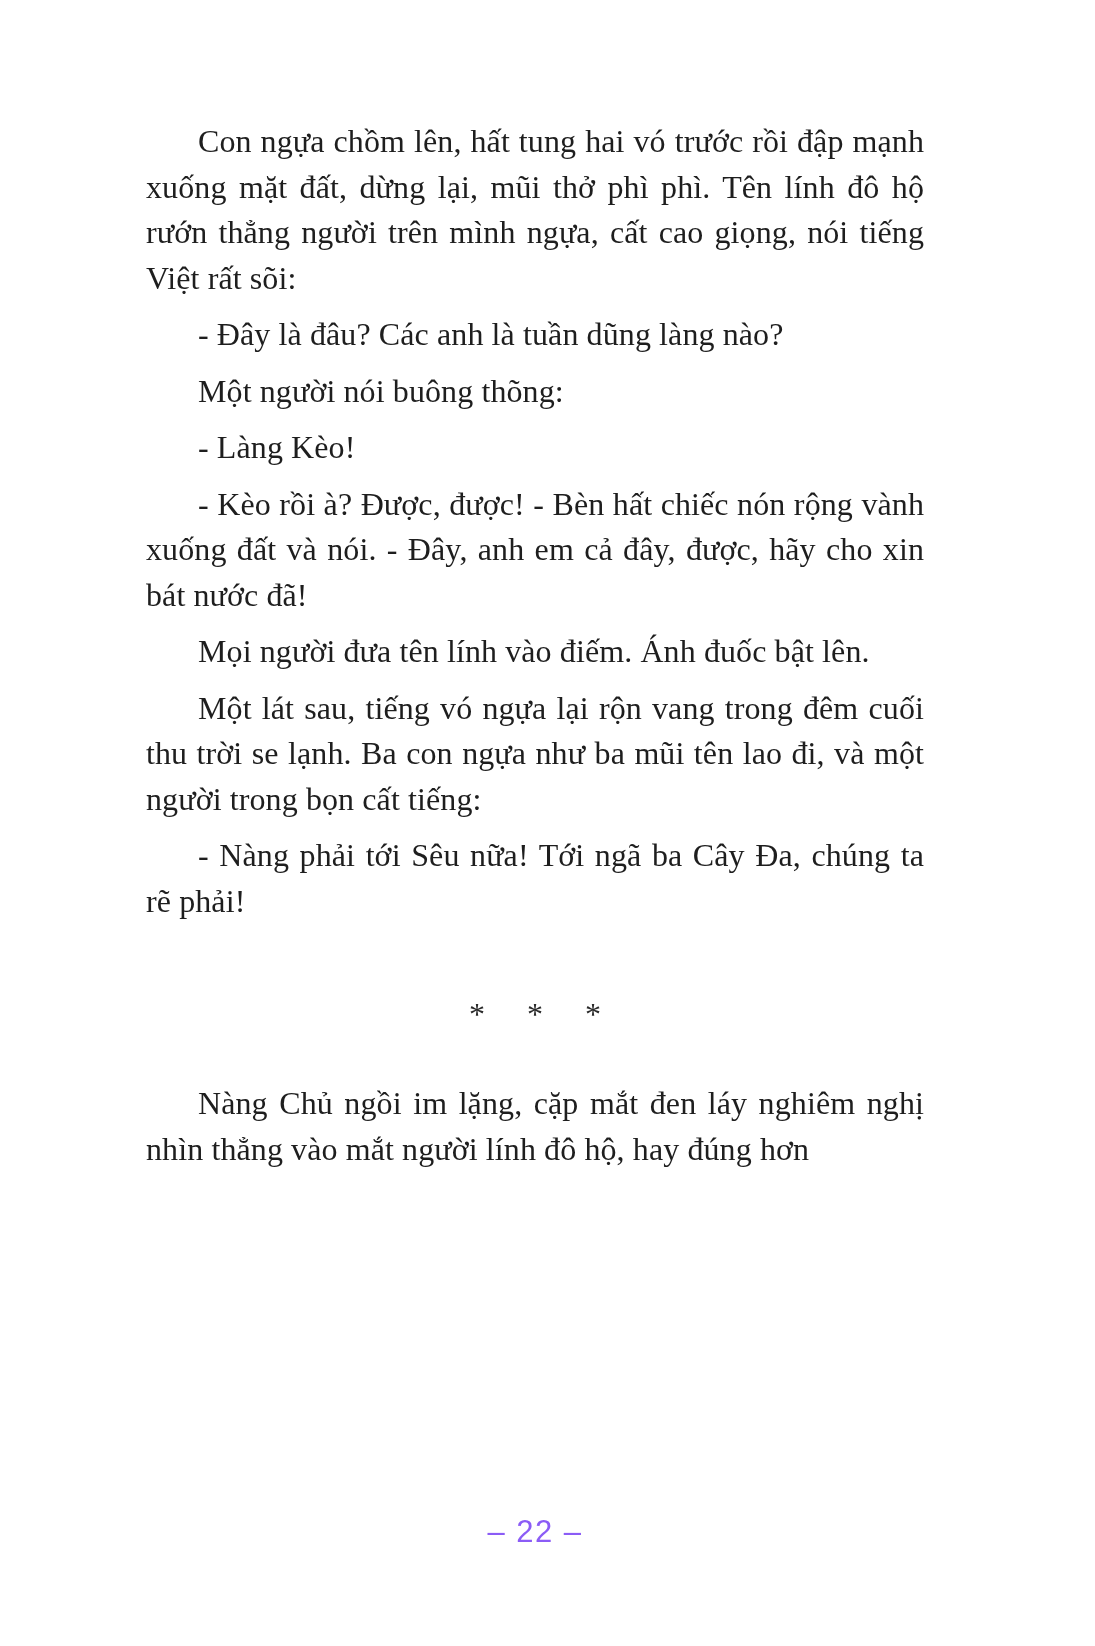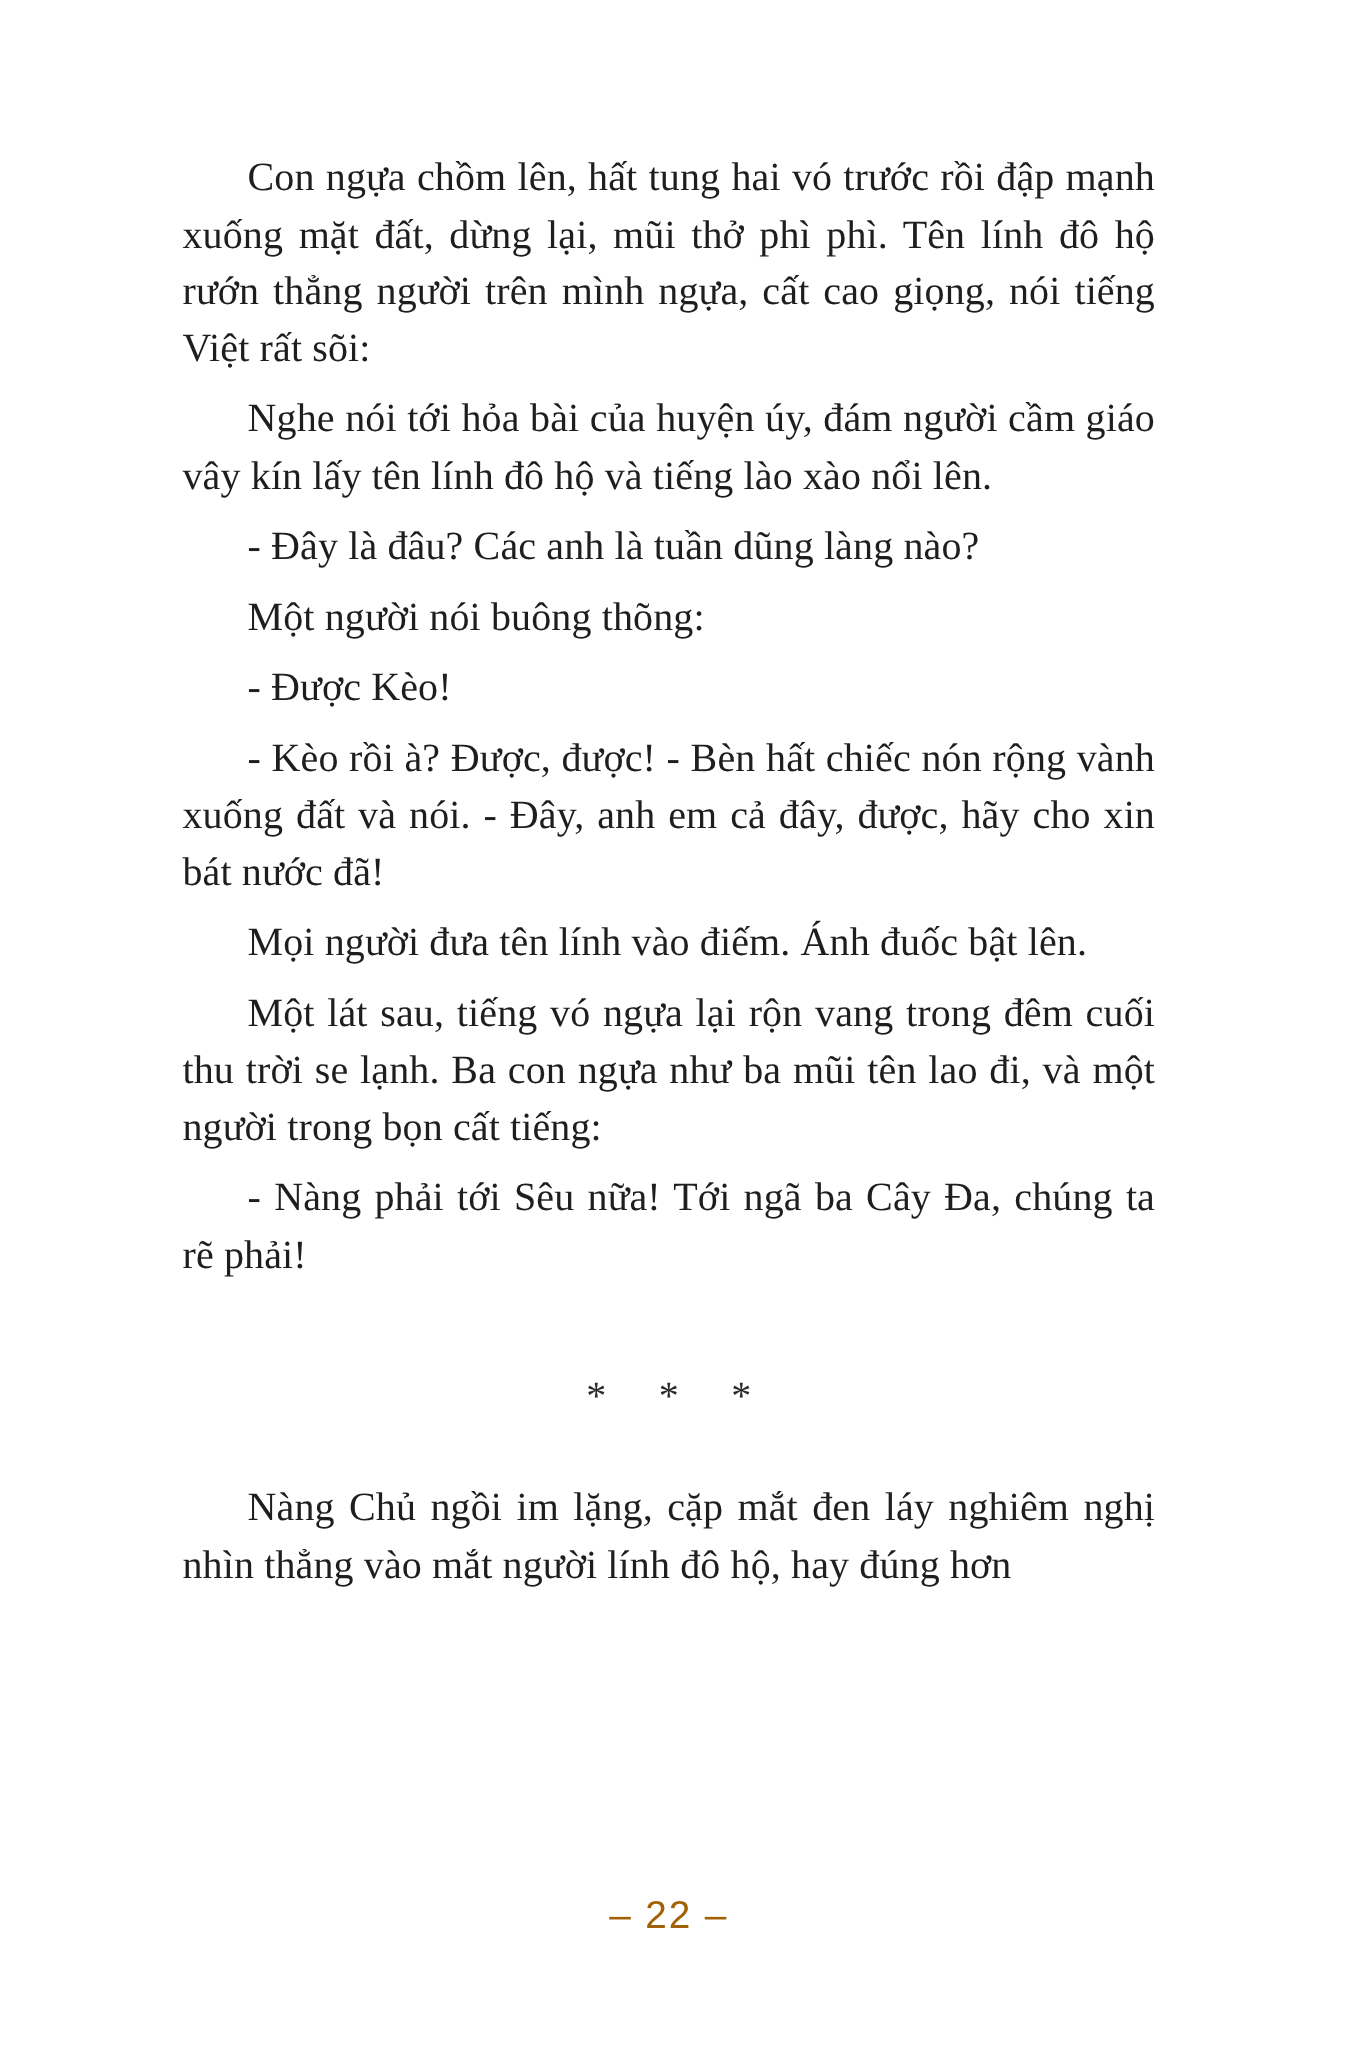--- a/index.html
+++ b/index.html
@@ -44,33 +44,32 @@
   }
   .page-footer {
     position: absolute;
     left: 146px;
     top: 1514px;
     width: 778px;
     text-align: center;
     font-family: "Liberation Sans", sans-serif;
     font-size: 31px;
     letter-spacing: 1.5px;
-    color: #a16207;
+    color: #8b5cf6;
   }
 </style>
 </head>
 <body>
 
 <div class="page">
   <main class="text-column">
     <p class="para">Con ngựa chồm lên, hất tung hai vó trước rồi đập mạnh xuống mặt đất, dừng lại, mũi thở phì phì. Tên lính đô hộ rướn thẳng người trên mình ngựa, cất cao giọng, nói tiếng Việt rất sõi:</p>
-    <p class="para">Nghe nói tới hỏa bài của huyện úy, đám người cầm giáo vây kín lấy tên lính đô hộ và tiếng lào xào nổi lên.</p>
     <p class="para">- Đây là đâu? Các anh là tuần dũng làng nào?</p>
     <p class="para">Một người nói buông thõng:</p>
-    <p class="para">- Được Kèo!</p>
+    <p class="para">- Làng Kèo!</p>
     <p class="para">- Kèo rồi à? Được, được! - Bèn hất chiếc nón rộng vành xuống đất và nói. - Đây, anh em cả đây, được, hãy cho xin bát nước đã!</p>
     <p class="para">Mọi người đưa tên lính vào điếm. Ánh đuốc bật lên.</p>
     <p class="para">Một lát sau, tiếng vó ngựa lại rộn vang trong đêm cuối thu trời se lạnh. Ba con ngựa như ba mũi tên lao đi, và một người trong bọn cất tiếng:</p>
     <p class="para">- Nàng phải tới Sêu nữa! Tới ngã ba Cây Đa, chúng ta rẽ phải!</p>
     <div class="separator">* * *</div>
     <p class="para">Nàng Chủ ngồi im lặng, cặp mắt đen láy nghiêm nghị nhìn thẳng vào mắt người lính đô hộ, hay đúng hơn</p>
   </main>
   <footer class="page-footer">
     <span>– 22 –</span>
   </footer>

